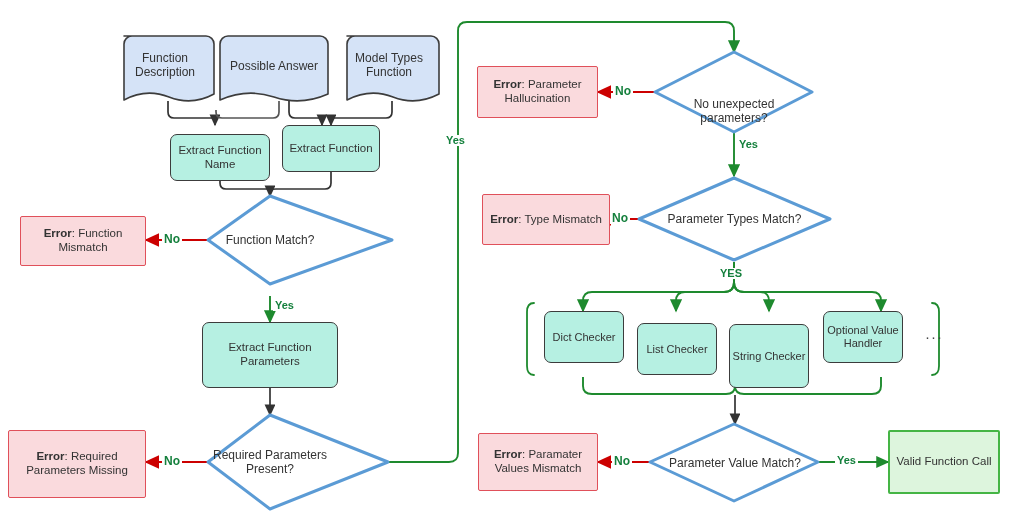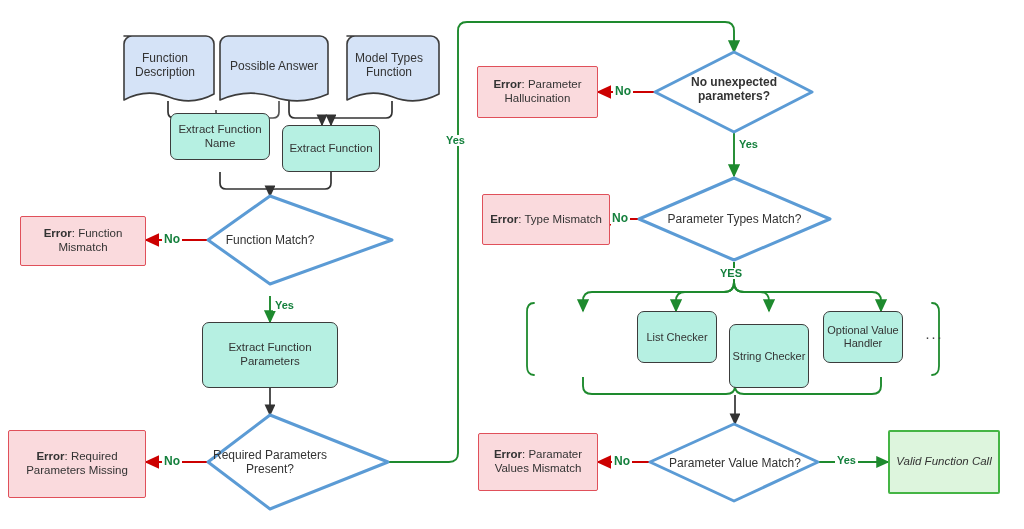--- a/index.html
+++ b/index.html
@@ -122,31 +122,34 @@
   <div class="node docnode" style="left:116px;top:40px;width:98px;height:50px;">
     <div class="doclabel">Function Description</div>
   </div>
   <div class="node docnode" style="left:220px;top:46px;width:108px;height:40px;">
     <div class="doclabel">Possible Answer</div>
   </div>
   <div class="node docnode" style="left:339px;top:40px;width:100px;height:50px;">
     <div class="doclabel">Model Types Function</div>
   </div>
 
-  <div class="node proc" style="left:170px;top:113px;width:100px;height:47px;align-items:center;">
+  <div class="node proc" style="left:170px;top:134px;width:100px;height:47px;align-items:center;">
     <span>Extract Function Name</span>
   </div>
   <div class="node proc" style="left:202px;top:322px;width:136px;height:66px;">
     <span>Extract Function Parameters</span>
   </div>
   <div class="node proc" style="left:282px;top:125px;width:98px;height:47px;">
     <span>Extract Function</span>
   </div>
 
-  <div class="node proc small" style="left:637px;top:311px;width:80px;height:52px;">
+  <div class="node proc small" style="left:544px;top:311px;width:80px;height:52px;">
+    <span>Dict Checker</span>
+  </div>
+  <div class="node proc small" style="left:637px;top:323px;width:80px;height:52px;">
     <span>List Checker</span>
   </div>
   <div class="node proc small" style="left:729px;top:311px;width:80px;height:64px;margin-top:13px;">
     <span>String Checker</span>
   </div>
   <div class="node proc small" style="left:823px;top:311px;width:80px;height:52px;">
     <span>Optional Value Handler</span>
   </div>
   <div class="ellipsis" style="left:925px;top:328px;">···</div>
 
@@ -163,27 +166,27 @@
   </div>
 
   <div class="node pill err" style="left:482px;top:194px;width:128px;height:51px;">
     <span><b>Error</b><span>: </span><span>Type Mismatch</span></span>
   </div>
 
   <div class="node pill err" style="left:478px;top:433px;width:120px;height:58px;">
     <span><b>Error</b><span>: </span><span>Paramater Values Mismatch</span></span>
   </div>
 
-  <div class="node pill ok" style="left:888px;top:430px;width:112px;height:64px;font-style:italic;">
+  <div class="node pill ok" style="left:888px;top:430px;width:112px;height:64px;">
     <span>Valid Function Call</span>
   </div>
 
   <div class="dialabel" style="left:215px;top:226px;width:110px;height:28px;">Function Match?</div>
   <div class="dialabel" style="left:212px;top:442px;width:116px;height:40px;">Required Parameters Present?</div>
-  <div class="dialabel" style="left:679px;top:70px;width:110px;height:37px;font-weight:bold;">No unexpected parameters?</div>
+  <div class="dialabel" style="left:679px;top:92px;width:110px;height:37px;">No unexpected parameters?</div>
   <div class="dialabel" style="left:657px;top:206px;width:155px;height:26px;">Parameter Types Match?</div>
   <div class="dialabel" style="left:666px;top:450px;width:138px;height:25px;">Parameter Value Match?</div>
 
   <div class="elabel no" style="left:162px;top:233px;">No</div>
   <div class="elabel no" style="left:162px;top:455px;">No</div>
   <div class="elabel no" style="left:613px;top:85px;">No</div>
   <div class="elabel no" style="left:610px;top:212px;">No</div>
   <div class="elabel no" style="left:612px;top:455px;">No</div>
 
   <div class="elabel" style="left:273px;top:300px;">Yes</div>

